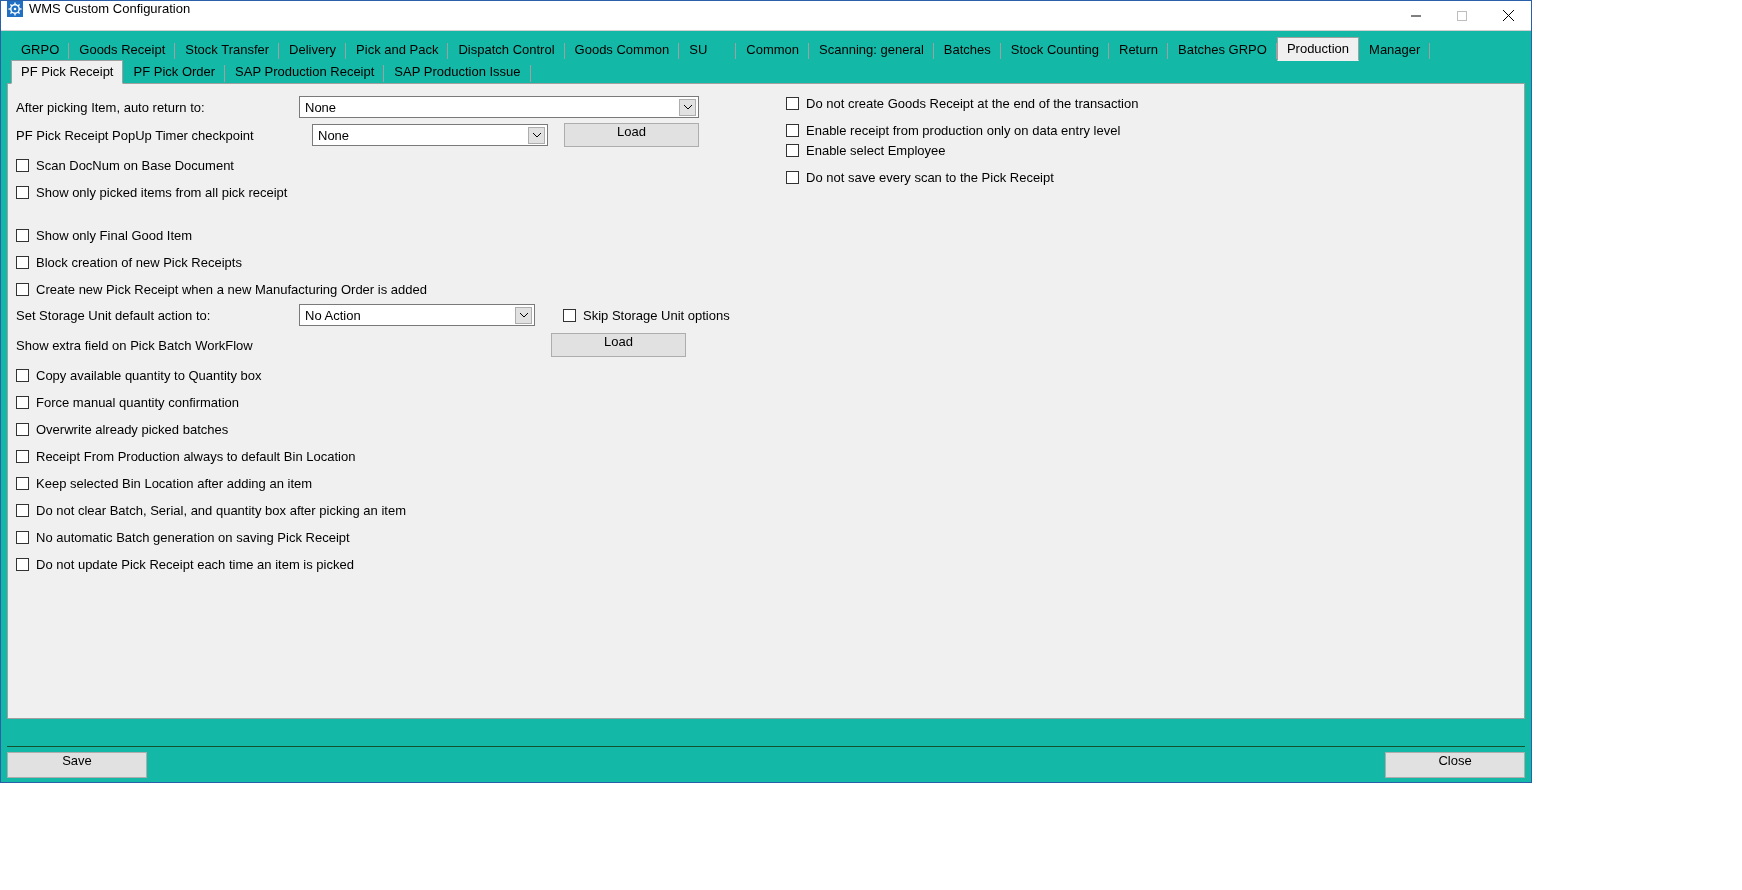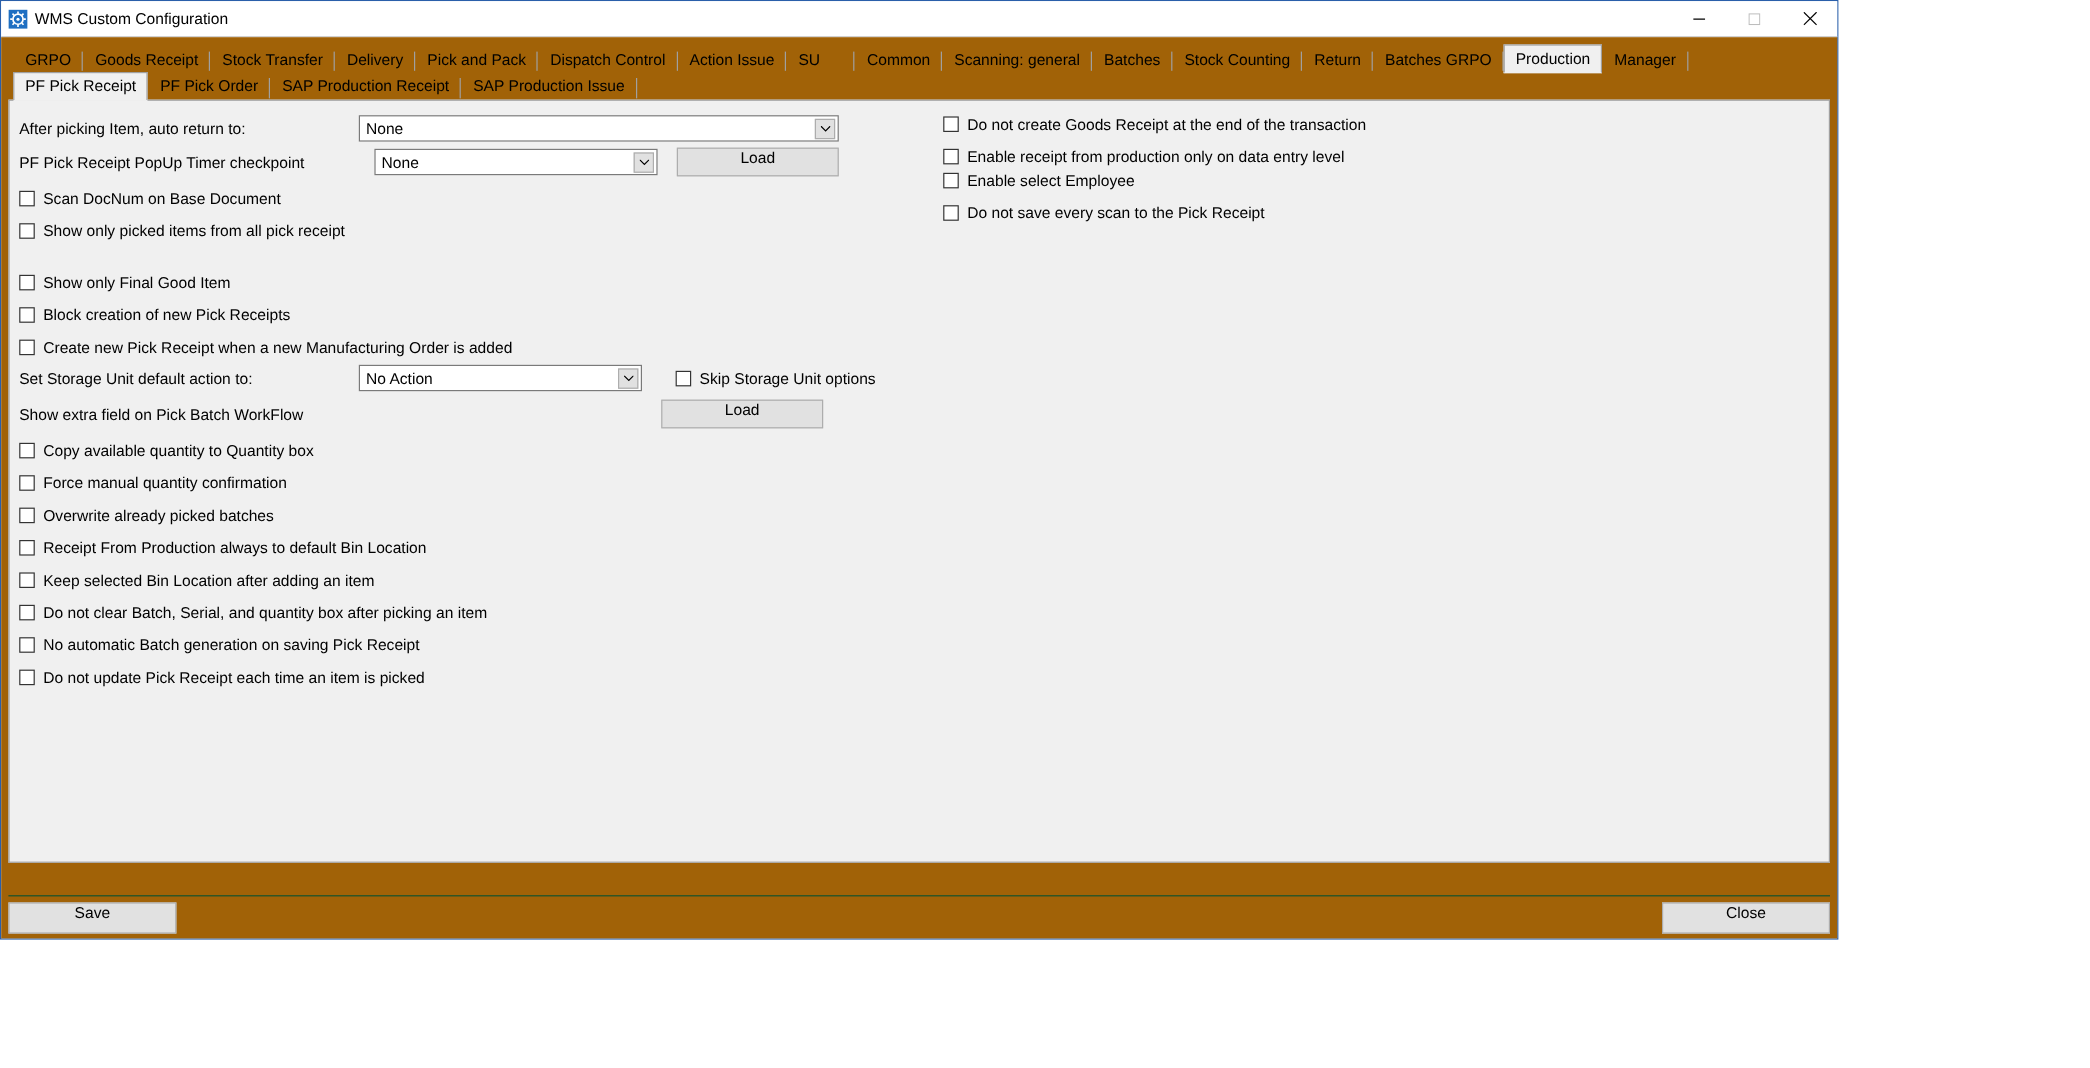--- a/index.html
+++ b/index.html
@@ -16,21 +16,21 @@
     height: 783px;
     border: 1px solid #2a5faa;
     background: #fff;
     display: flex;
     flex-direction: column;
     position: relative;
   }
   .titlebar {
     height: 30px;
     display: flex;
-    align-items: center;
+    align-items: flex-start;
     padding: 0 0 0 6px;
     background: #fff;
     border-bottom: 1px solid #d0d0d0;
   }
   .titlebar .app-icon {
     width: 16px; height: 16px;
     margin-right: 6px;
     display: inline-flex; align-items: center; justify-content: center;
   }
   .titlebar .title {
@@ -47,21 +47,21 @@
     height: 100%;
     display: flex;
     align-items: center;
     justify-content: center;
     color: #000;
   }
   .titlebar .win-btn.disabled { color: #bdbdbd; }
   .titlebar .win-btn svg { stroke: currentColor; }
   .client {
     flex: 1;
-    background: #a16207;
+    background: #14b8a6;
     padding: 6px 6px 0 6px;
     position: relative;
     overflow: hidden;
   }
   .tabs-row {
     display: flex;
     flex-wrap: nowrap;
     align-items: flex-end;
     padding-left: 4px;
   }
@@ -213,21 +213,21 @@
 
   <div class="client">
 
     <div class="tabs-row">
       <div class="tab sep"><span>GRPO</span></div>
       <div class="tab sep"><span>Goods Receipt</span></div>
       <div class="tab sep"><span>Stock Transfer</span></div>
       <div class="tab sep"><span>Delivery</span></div>
       <div class="tab sep"><span>Pick and Pack</span></div>
       <div class="tab sep"><span>Dispatch Control</span></div>
-      <div class="tab sep"><span>Action Issue</span></div>
+      <div class="tab sep"><span>Goods Common</span></div>
       <div class="tab sep" style="padding-right:28px"><span>SU</span></div>
       <div class="tab sep"><span>Common</span></div>
       <div class="tab sep"><span>Scanning: general</span></div>
       <div class="tab sep"><span>Batches</span></div>
       <div class="tab sep"><span>Stock Counting</span></div>
       <div class="tab sep"><span>Return</span></div>
       <div class="tab sep"><span>Batches GRPO</span></div>
       <div class="tab active"><span>Production</span></div>
       <div class="tab sep"><span>Manager</span></div>
     </div>

